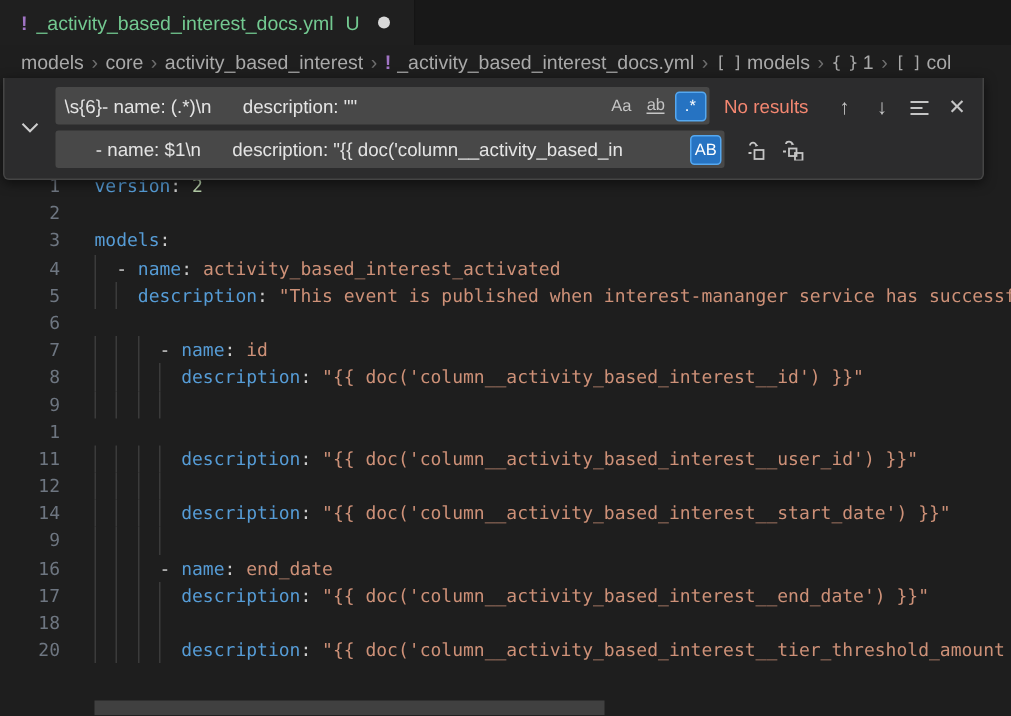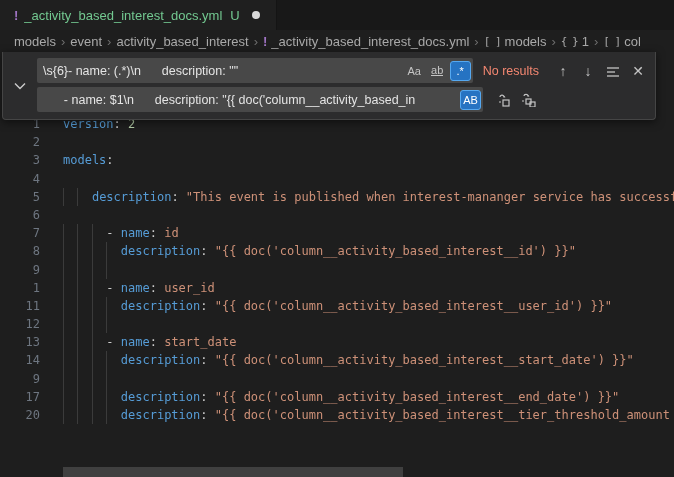--- a/index.html
+++ b/index.html
@@ -92,21 +92,21 @@
     <span class="dirty-dot"></span>
   </div>
 </div>
 
 <div class="breadcrumbs" id="breadcrumbs">
     <span class="crumb">
       <span>models</span>
     </span>
     <span class="crumb-sep">›</span>
     <span class="crumb">
-      <span>event</span>
+      <span>core</span>
     </span>
     <span class="crumb-sep">›</span>
     <span class="crumb">
       <span>activity_based_interest</span>
     </span>
     <span class="crumb-sep">›</span>
     <span class="crumb">
       <span class="yaml-icon">!</span>
       <span>_activity_based_interest_docs.yml</span>
     </span>
@@ -125,33 +125,34 @@
       <span class="sym">[ ]</span>
       <span>col</span>
     </span>
   </div>
 
 <div class="editor">
   <div class="code-area" id="code-area">
       <div class="line"><span class="ln">1</span><span class="code"><span class="tk-k">version</span><span class="tk-p">: </span><span class="tk-n">2</span></span></div>
       <div class="line"><span class="ln">2</span><span class="code"></span></div>
       <div class="line"><span class="ln">3</span><span class="code"><span class="tk-k">models</span><span class="tk-p">:</span></span></div>
-      <div class="line"><span class="ln">4</span></div>
+      <div class="line"><span class="ln">4</span><span class="code"><i class="guide" style="left: calc(0ch);"></i><span class="tk-p">  - </span><span class="tk-k">name</span><span class="tk-p">: </span><span class="tk-s">activity_based_interest_activated</span></span></div>
       <div class="line"><span class="ln">5</span><span class="code"><i class="guide" style="left: calc(0ch);"></i><i class="guide" style="left: calc(2ch);"></i><span class="tk-p">    </span><span class="tk-k">description</span><span class="tk-p">: </span><span class="tk-s">"This event is published when interest-mananger service has successf</span></span></div>
       <div class="line"><span class="ln">6</span></div>
       <div class="line"><span class="ln">7</span><span class="code"><i class="guide" style="left: calc(0ch);"></i><i class="guide" style="left: calc(2ch);"></i><i class="guide" style="left: calc(4ch);"></i><span class="tk-p">      - </span><span class="tk-k">name</span><span class="tk-p">: </span><span class="tk-s">id</span></span></div>
       <div class="line"><span class="ln">8</span><span class="code"><i class="guide" style="left: calc(0ch);"></i><i class="guide" style="left: calc(2ch);"></i><i class="guide" style="left: calc(4ch);"></i><i class="guide" style="left: calc(6ch);"></i><span class="tk-p">        </span><span class="tk-k">description</span><span class="tk-p">: </span><span class="tk-s">"{{ doc('column__activity_based_interest__id') }}"</span></span></div>
       <div class="line"><span class="ln">9</span><span class="code"><i class="guide" style="left: calc(0ch);"></i><i class="guide" style="left: calc(2ch);"></i><i class="guide" style="left: calc(4ch);"></i><i class="guide" style="left: calc(6ch);"></i></span></div>
-      <div class="line"><span class="ln">1</span><span class="code"><i class="guide" style="left: calc(0ch);"></i><i class="guide" style="left: calc(2ch);"></i><i class="guide" style="left: calc(4ch);"></i><span class="tk-p">      - </span><span class="tk-k">name</span><span class="tk-p">: </span><span class="tk-s">user_id</span></span></div>
+      <div class="line"><span class="ln">1</span></div>
       <div class="line"><span class="ln">11</span><span class="code"><i class="guide" style="left: calc(0ch);"></i><i class="guide" style="left: calc(2ch);"></i><i class="guide" style="left: calc(4ch);"></i><i class="guide" style="left: calc(6ch);"></i><span class="tk-p">        </span><span class="tk-k">description</span><span class="tk-p">: </span><span class="tk-s">"{{ doc('column__activity_based_interest__user_id') }}"</span></span></div>
       <div class="line"><span class="ln">12</span><span class="code"><i class="guide" style="left: calc(0ch);"></i><i class="guide" style="left: calc(2ch);"></i><i class="guide" style="left: calc(4ch);"></i><i class="guide" style="left: calc(6ch);"></i></span></div>
-      <div class="line"><span class="ln">13</span><span class="code"><i class="guide" style="left: calc(0ch);"></i><i class="guide" style="left: calc(2ch);"></i><i class="guide" style="left: calc(4ch);"></i><span class="tk-p">      - </span><span class="tk-k">name</span><span class="tk-p">: </span><span class="tk-s">start_date</span></span></div>
       <div class="line"><span class="ln">14</span><span class="code"><i class="guide" style="left: calc(0ch);"></i><i class="guide" style="left: calc(2ch);"></i><i class="guide" style="left: calc(4ch);"></i><i class="guide" style="left: calc(6ch);"></i><span class="tk-p">        </span><span class="tk-k">description</span><span class="tk-p">: </span><span class="tk-s">"{{ doc('column__activity_based_interest__start_date') }}"</span></span></div>
       <div class="line"><span class="ln">9</span><span class="code"><i class="guide" style="left: calc(0ch);"></i><i class="guide" style="left: calc(2ch);"></i><i class="guide" style="left: calc(4ch);"></i><i class="guide" style="left: calc(6ch);"></i></span></div>
+      <div class="line"><span class="ln">16</span><span class="code"><i class="guide" style="left: calc(0ch);"></i><i class="guide" style="left: calc(2ch);"></i><i class="guide" style="left: calc(4ch);"></i><span class="tk-p">      - </span><span class="tk-k">name</span><span class="tk-p">: </span><span class="tk-s">end_date</span></span></div>
       <div class="line"><span class="ln">17</span><span class="code"><i class="guide" style="left: calc(0ch);"></i><i class="guide" style="left: calc(2ch);"></i><i class="guide" style="left: calc(4ch);"></i><i class="guide" style="left: calc(6ch);"></i><span class="tk-p">        </span><span class="tk-k">description</span><span class="tk-p">: </span><span class="tk-s">"{{ doc('column__activity_based_interest__end_date') }}"</span></span></div>
+      <div class="line"><span class="ln">18</span><span class="code"><i class="guide" style="left: calc(0ch);"></i><i class="guide" style="left: calc(2ch);"></i><i class="guide" style="left: calc(4ch);"></i><i class="guide" style="left: calc(6ch);"></i></span></div>
       <div class="line"><span class="ln">20</span><span class="code"><i class="guide" style="left: calc(0ch);"></i><i class="guide" style="left: calc(2ch);"></i><i class="guide" style="left: calc(4ch);"></i><i class="guide" style="left: calc(6ch);"></i><span class="tk-p">        </span><span class="tk-k">description</span><span class="tk-p">: </span><span class="tk-s">"{{ doc('column__activity_based_interest__tier_threshold_amount</span></span></div>
     </div>
   <div class="hscroll"></div>
 </div>
 
 <div class="find-widget">
   <div class="toggle-strip">
     <span>
       <svg width="12" height="8" viewBox="0 0 12 8">
           <polyline points="1,1.5 6,6.5 11,1.5" fill="none" stroke="#cccccc" stroke-width="1.4"></polyline>

